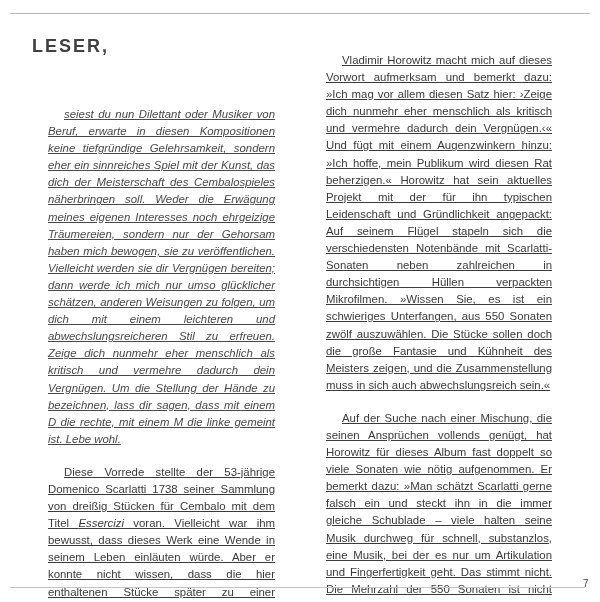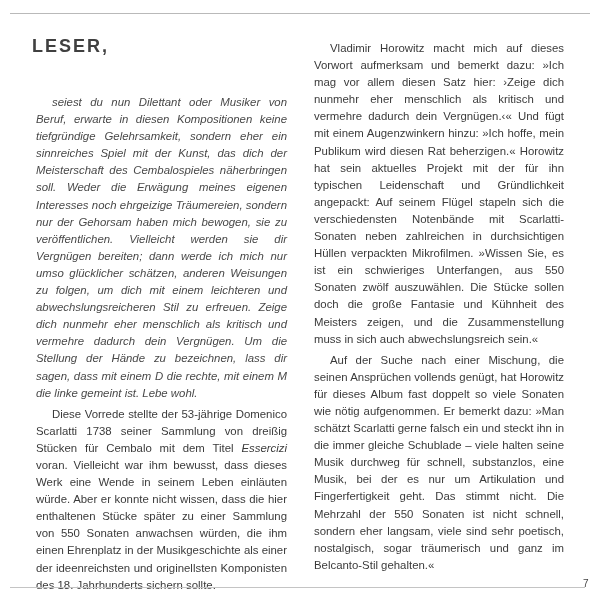--- a/index.html
+++ b/index.html
@@ -5,21 +5,21 @@
   html, body { margin: 0; padding: 0; background: #ffffff; }
   body { width: 600px; height: 602px; position: relative; overflow: hidden;
          font-family: "Liberation Sans", sans-serif; color: #3a3a3a; }
   .rule-top { position: absolute; left: 10px; top: 13px; width: 580px; height: 1px; background: #b9b9b9; }
   .rule-bottom { position: absolute; left: 10px; top: 587px; width: 575px; height: 1px; background: #c4c4c4; }
   .page-num { position: absolute; left: 583px; top: 578px; font-size: 10px; color: #444; }
   .col { position: absolute; top: 0; width: 259px; font-size: 11.4px; line-height: 17.1px; text-align: justify; hyphens: manual; }
   .col-right { left: 310px; top: 36px; width: 258px; }
   .heading { position: absolute; left: 32px; top: 36px; font-size: 18px; font-weight: bold; letter-spacing: 2px; color: #404040; }
   .left-text { position: absolute; top: 90px; left: 32px; width: 259px; }
-  p { margin: 4px; text-indent: 16px; }
+  p { margin: 16px; text-indent: 16px; text-decoration: underline; }
   .italic { font-style: italic; color: #484848; }
   em { font-style: italic; }
 </style>
 </head>
 <body>
 
 <div class="rule-top"></div>
 
 <div class="heading">LESER,</div>
 

